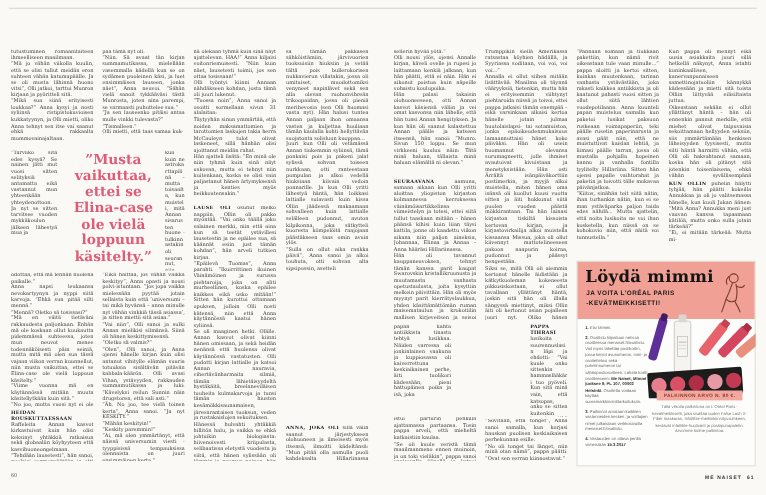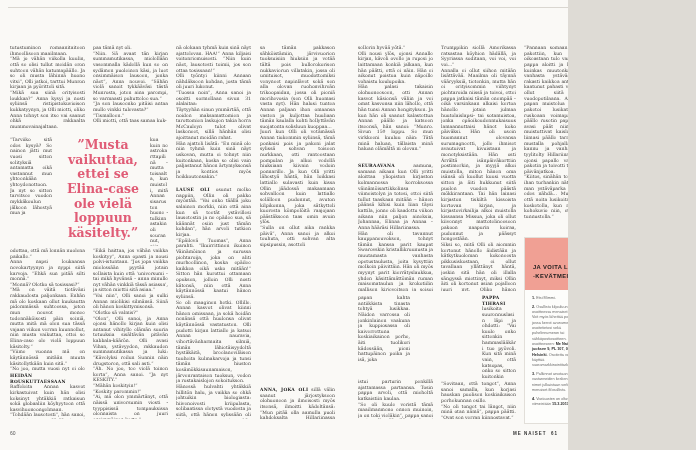--- a/index.html
+++ b/index.html
@@ -1,16 +1,16 @@
 <!DOCTYPE html>
 <html><head>
 <meta charset="utf-8">
 <style>
   html,body{margin:0;padding:0;background:#dedbd5;}
-  #spread{position:relative;width:568px;height:450px;background:#faf9f6;overflow:hidden;
+  #spread{position:relative;width:696px;height:450px;background:#faf9f6;overflow:hidden;
           font-family:"DejaVu Serif",serif;}
   #toprule{position:absolute;left:8px;top:7px;width:680px;height:1px;background:#d9d6d0;}
   .blk{position:absolute;overflow:hidden;font-size:4.55px;line-height:1.24;color:#3c3a38;
        text-align:justify;white-space:pre-line;}
   .narrow{word-break:break-word;}
   .lead{font-weight:bold;letter-spacing:.25px;font-size:4.4px;color:#222;}
   .pq{position:absolute;font-weight:bold;color:#e05c76;text-align:center;white-space:pre-line;
       font-family:"DejaVu Serif",serif;}
   #pq1{font-size:12.5px;line-height:1.17;}
   #pq2{font-size:10px;line-height:1.2;}
@@ -122,20 +122,21 @@
   <div class="blk" style="left:524px;top:45px;width:75px;height:184px;">”Pannaan somaan ja tiukkaan pakettiin, kun nämä rivit oikeastaan tule vaan minulle...” pappa aloitti ja kertoi sitten, kuinkas muutenkaan, tarinan vanhasta ystävästään, joka rakasti kaikkea antiikkista ja oli kaatunut pahasti vuosi sitten ja ollut siitä lähtien vuodepotilaana. Anna kuunteli papan muistelua samalla kun paketoi lusikat paksuun ruskeaan voimapaperiin, teki päälle rusetin paperinarusta ja avasi päät niin, että ne muistuttivat kaislan lehtiä, ja liimasi päälle tarran, jossa oli mustalla pohjalla hopeinen kannu ja vanhalla fontilla tyylitelty Hillariina. Sitten hän ojensi papalle vaihtorahat ja paketin ja toivotti tälle mukavaa päivänjatkoa.
 ”Kiitos, sinähän teit siitä nätin, ihan turhankin nätin, kun ei se man ystäväparka paljon taida edes nähdä... Mutta ajattelin, että noita lusikoita ne voi ihan kosketella, kun niissä on se kohokuvio niin, että näitä voi tunnustella.”</div>
 
   <div class="blk" style="left:608px;top:45px;width:75px;height:118px;">Kun pappa oli mennyt eikä uusia asiakkaita juuri sillä hetkellä näkynyt, Anna istahti kuninkaallisen, kanervanpunaiseen samettinojatuoliin kännykkä kädessään ja mietti sitä toista Olliin liittyvää eilisiltaista juttua.
 Oikeastaan sekään ei ollut yllättänyt häntä – hän oli ennenkin pannut merkille, että miehet olivat taipuvaisia sekoittamaan hellyyden seksiin, siis ymmärtämään henkisen läheisyyden fyysisesti, mutta silti häntä harmitti vähän, että Olli oli haksahtanut samaan, koska hän oli pitänyt sitä jotenkin toisenlaisena, ehkä vähän syvällisempänä tapauksena.</div>
   <div class="blk" style="left:608px;top:165px;width:75px;height:64px;"><span class="lead">KUN OLLIN</span> <span>puhelin hälytti tyhjää, hän päätti kokeilla Annukkaa ja oli jo valitsemassa hänelle, kun kuuli Jukan äänen: ”Mitä Anna? Annukka meni just vauvan kanssa tapaamaan kätilöä, mutta onko sulla jotain tärkeää?”
 ”Ei, ei mitään tärkeää. Mutta mi-</span></div>
 
   <div id="promo">
     <div id="promo-header">
+      <div id="promo-title">Löydä mimmi</div>
       <div class="promo-sub" id="promo-sub1">JA VOITA L'ORÉAL PARIS</div>
       <div class="promo-sub" id="promo-sub2">-KEVÄTMEIKKISETTI!</div>
       <svg id="woman-sketch" width="30" height="40" viewBox="0 0 30 40">
         <g fill="none" stroke="#7a3b33" stroke-width="1">
           <circle cx="17" cy="7" r="4"></circle>
           <path d="M13 5 Q9 8 11 13"></path>
           <path d="M16 11 Q13 20 10 26 Q14 30 19 27 Q21 19 19 12"></path>
           <path d="M10 26 Q8 33 6 38"></path>
           <path d="M18 28 Q21 33 23 38"></path>
           <path d="M19 14 Q25 17 27 13"></path>

